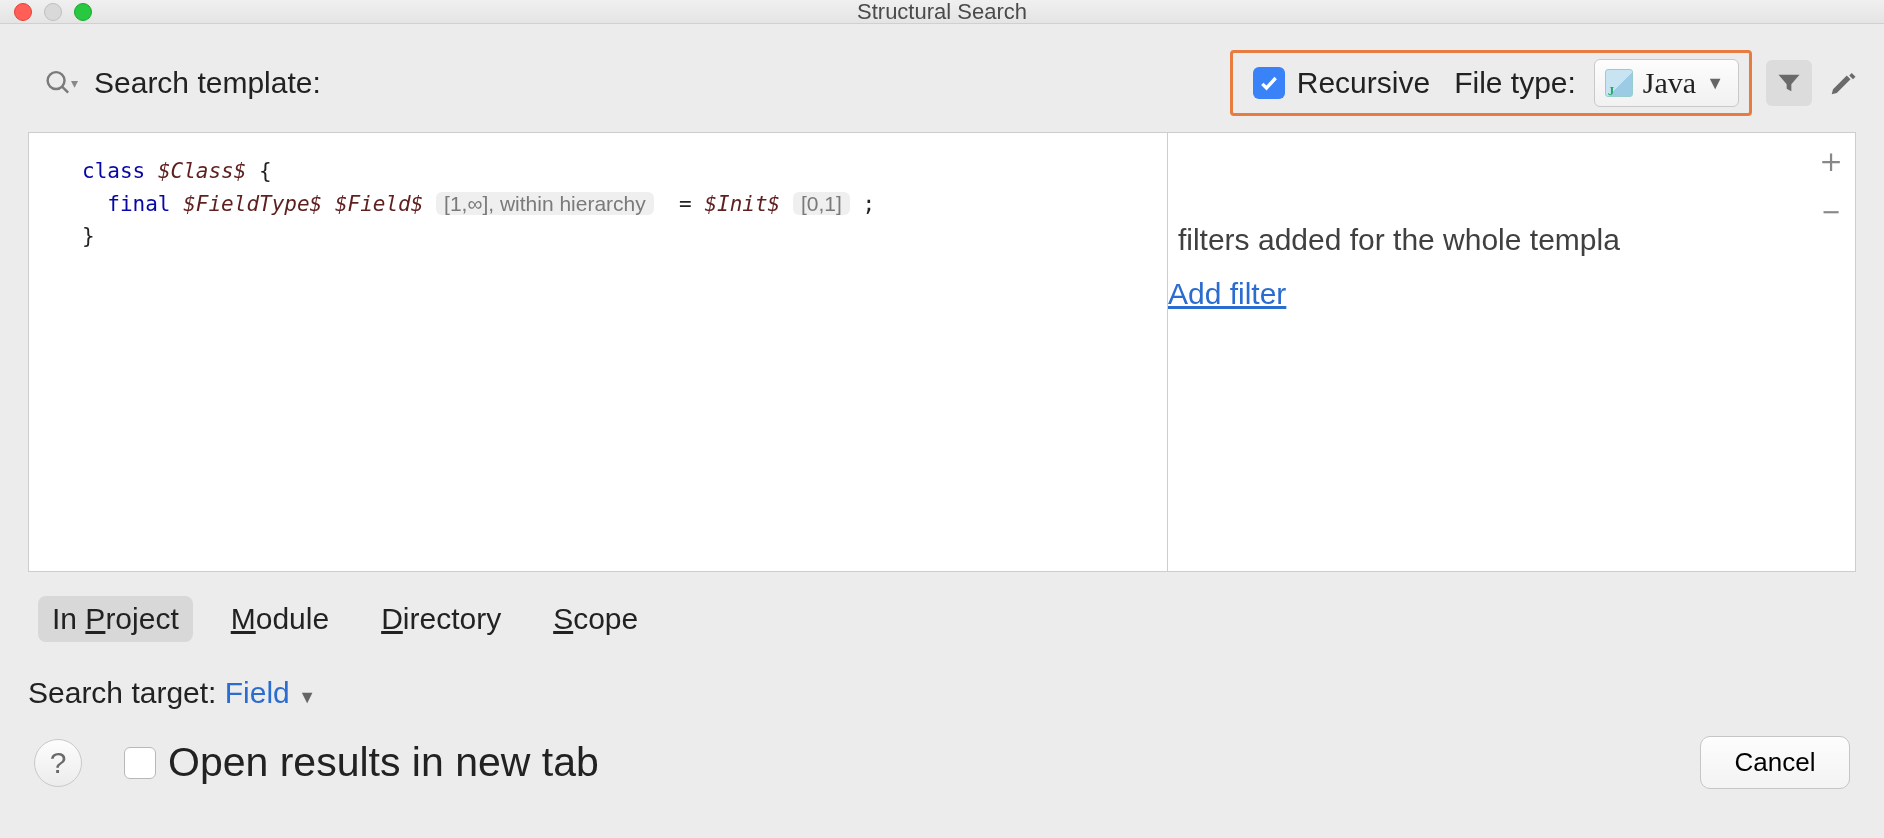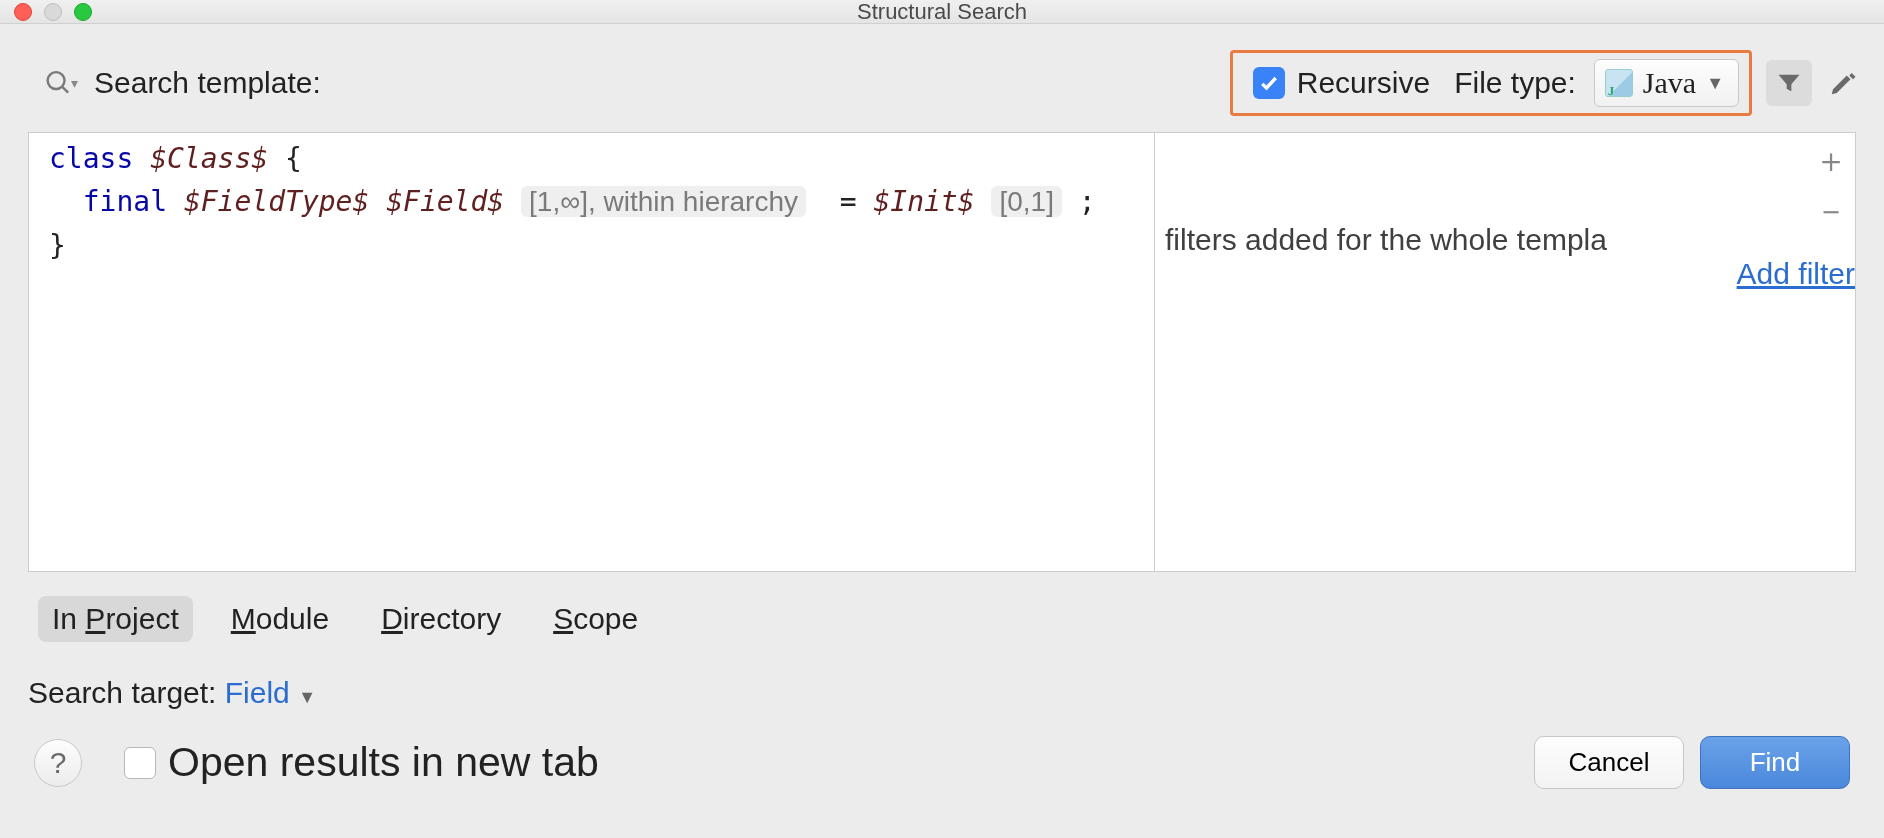--- a/index.html
+++ b/index.html
@@ -98,44 +98,44 @@
     color:#6a6a6a;
   }
   .tool-btn.active { background:#dcdcdc; }
 
   
   .main-split {
     display:flex; margin: 0 28px; height: 440px;
     background:#fff; border:1px solid #cdcdcd;
   }
   .editor {
-    flex:1.55; padding: 4px 20px;
+    flex:1.55; padding: 22px 20px;
     font-family: "Menlo","Consolas",monospace;
-    font-size: 28px; line-height: 1.55;
-    white-space: pre; overflow:hidden;
+    font-size: 21px; line-height: 1.55;
+    white-space: pre; overflow:hidden;margin-left:33px;
   }
   .kw { color:#0707a8; }
   .var { color:#5f1f1f; font-style: italic; }
   .meta-chip {
     background:#efefef; color:#7a7a7a; font-style:normal;
     font-family: -apple-system, Arial, sans-serif;
     border-radius:6px; padding: 0 8px;
   }
 
   .filter-panel {
     flex:1; border-left:1px solid #cdcdcd;
     position:relative; overflow:hidden;
     padding-top: 90px;
   }
   .filter-msg {
     color:#404040; font-size:30px; padding-left:10px; white-space:nowrap;
   }
   .add-filter {
-    display:block; text-align:right;
-    margin-top: 0;
+    display:block; text-align:left;
+    margin-top: 20px;
     color:#2a6cd0; 
     font-size:30px;
   }
   .side-btns {
     position:absolute; top:8px; right:4px;
     display:flex; flex-direction:column; gap:10px;
   }
   .side-btn {
     width:40px; height:40px; display:flex; align-items:center; justify-content:center;
     color:#888; font-size:34px; font-weight:300;
@@ -266,14 +266,13 @@
 </div>
 
 <div class="footer">
   <span class="help-btn">?</span>
   <label class="chk-wrap" style="margin-left:20px;">
     <span class="chk-un"></span>
     <span class="open-tab-label">Open results in new tab</span>
   </label>
   <span class="spacer"></span>
   <button class="btn">Cancel</button>
-  <button class="btn primary">Find</button>
 </div>
 
 </body></html>

